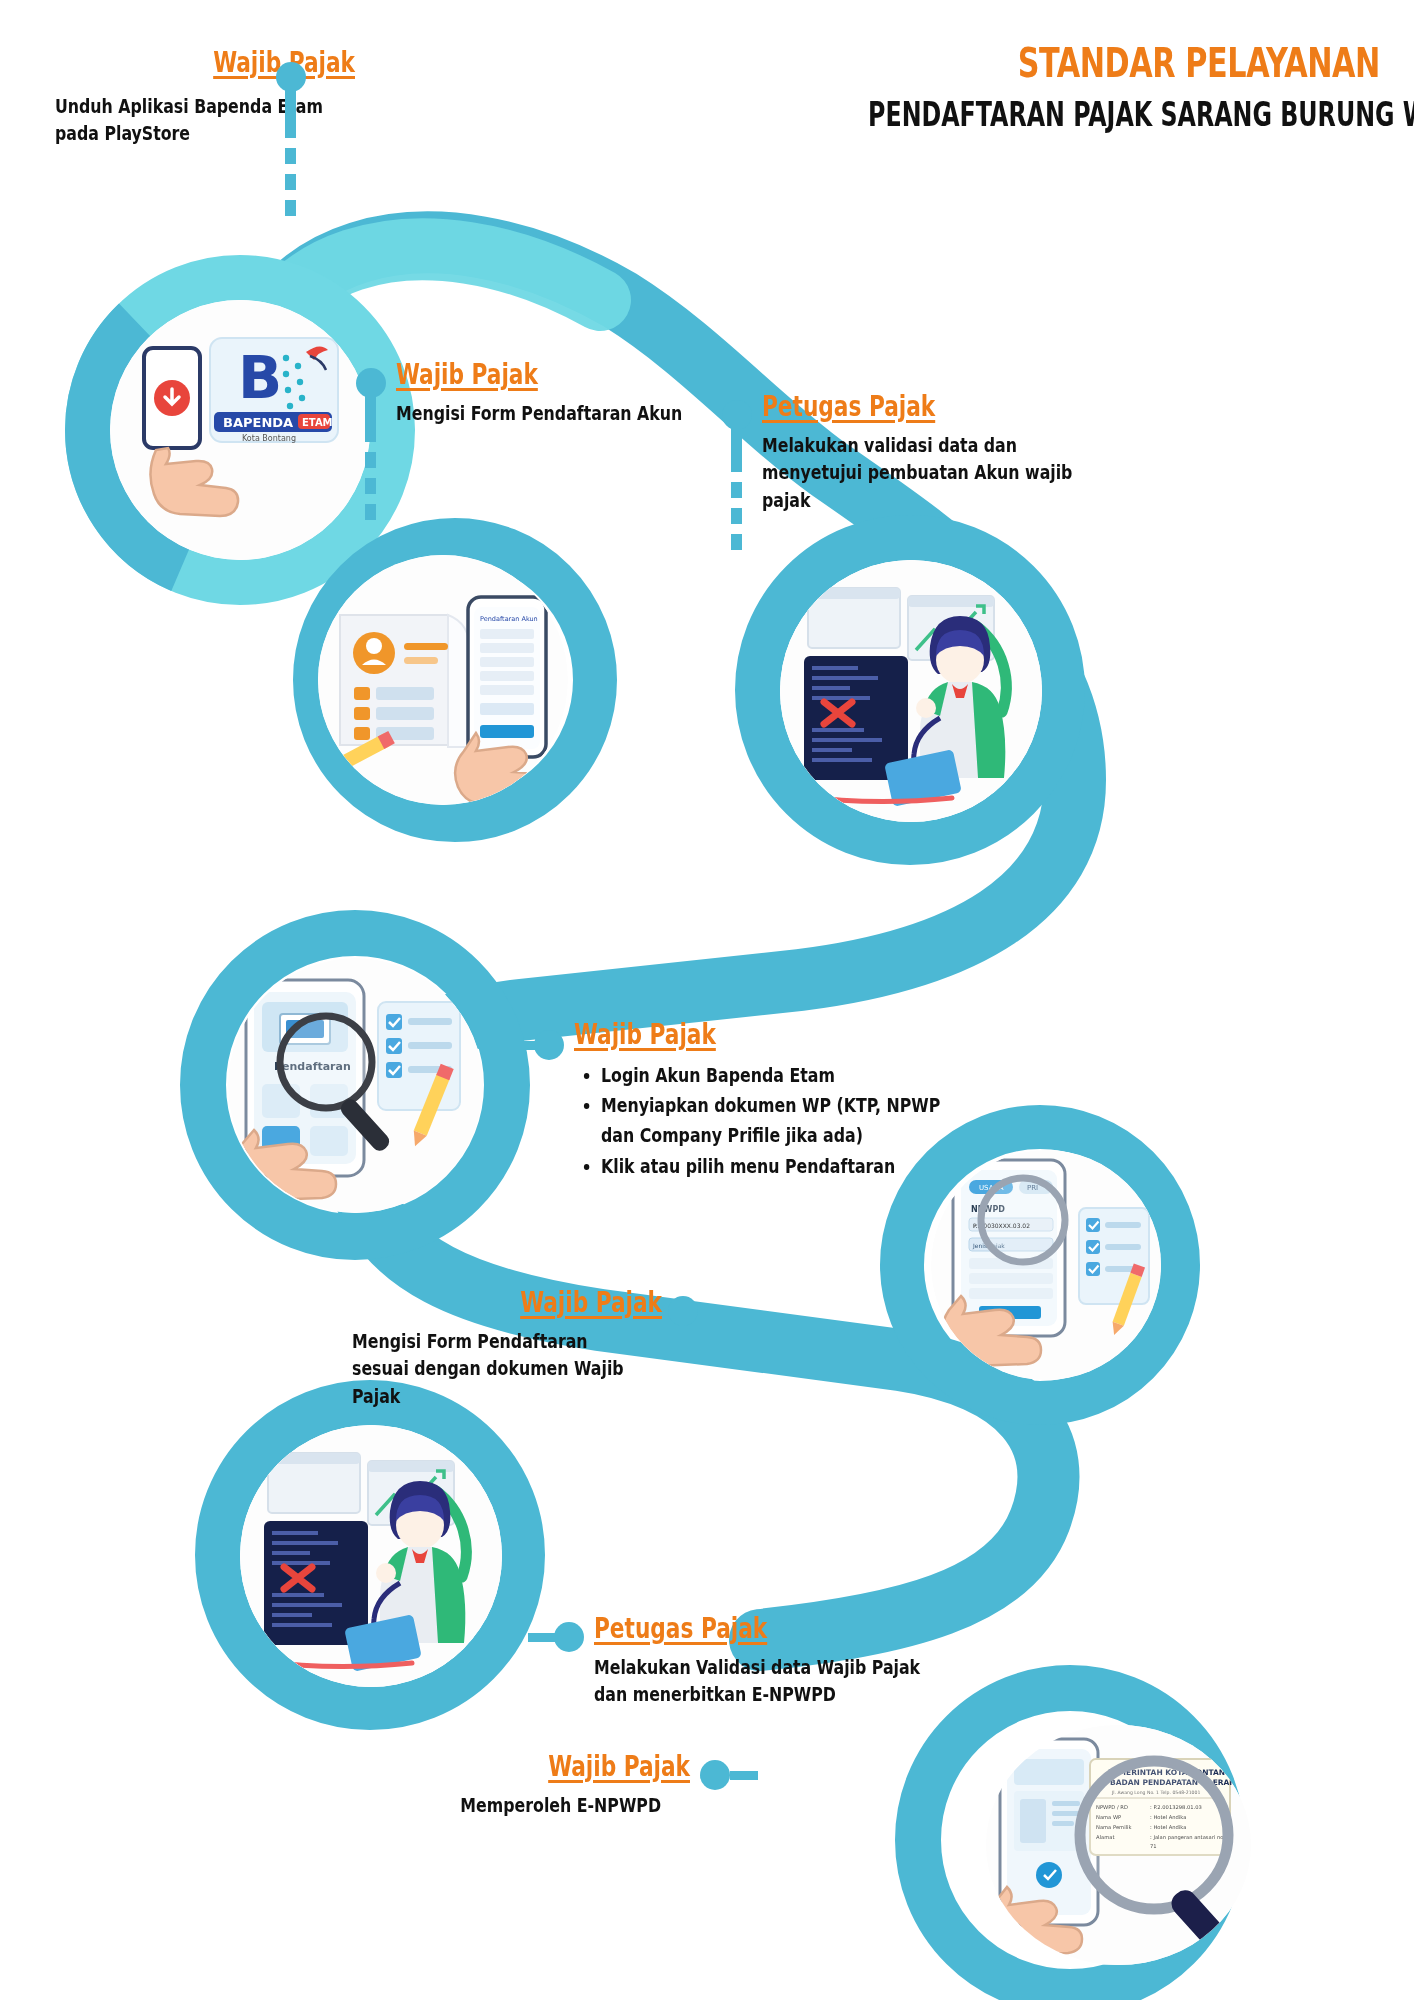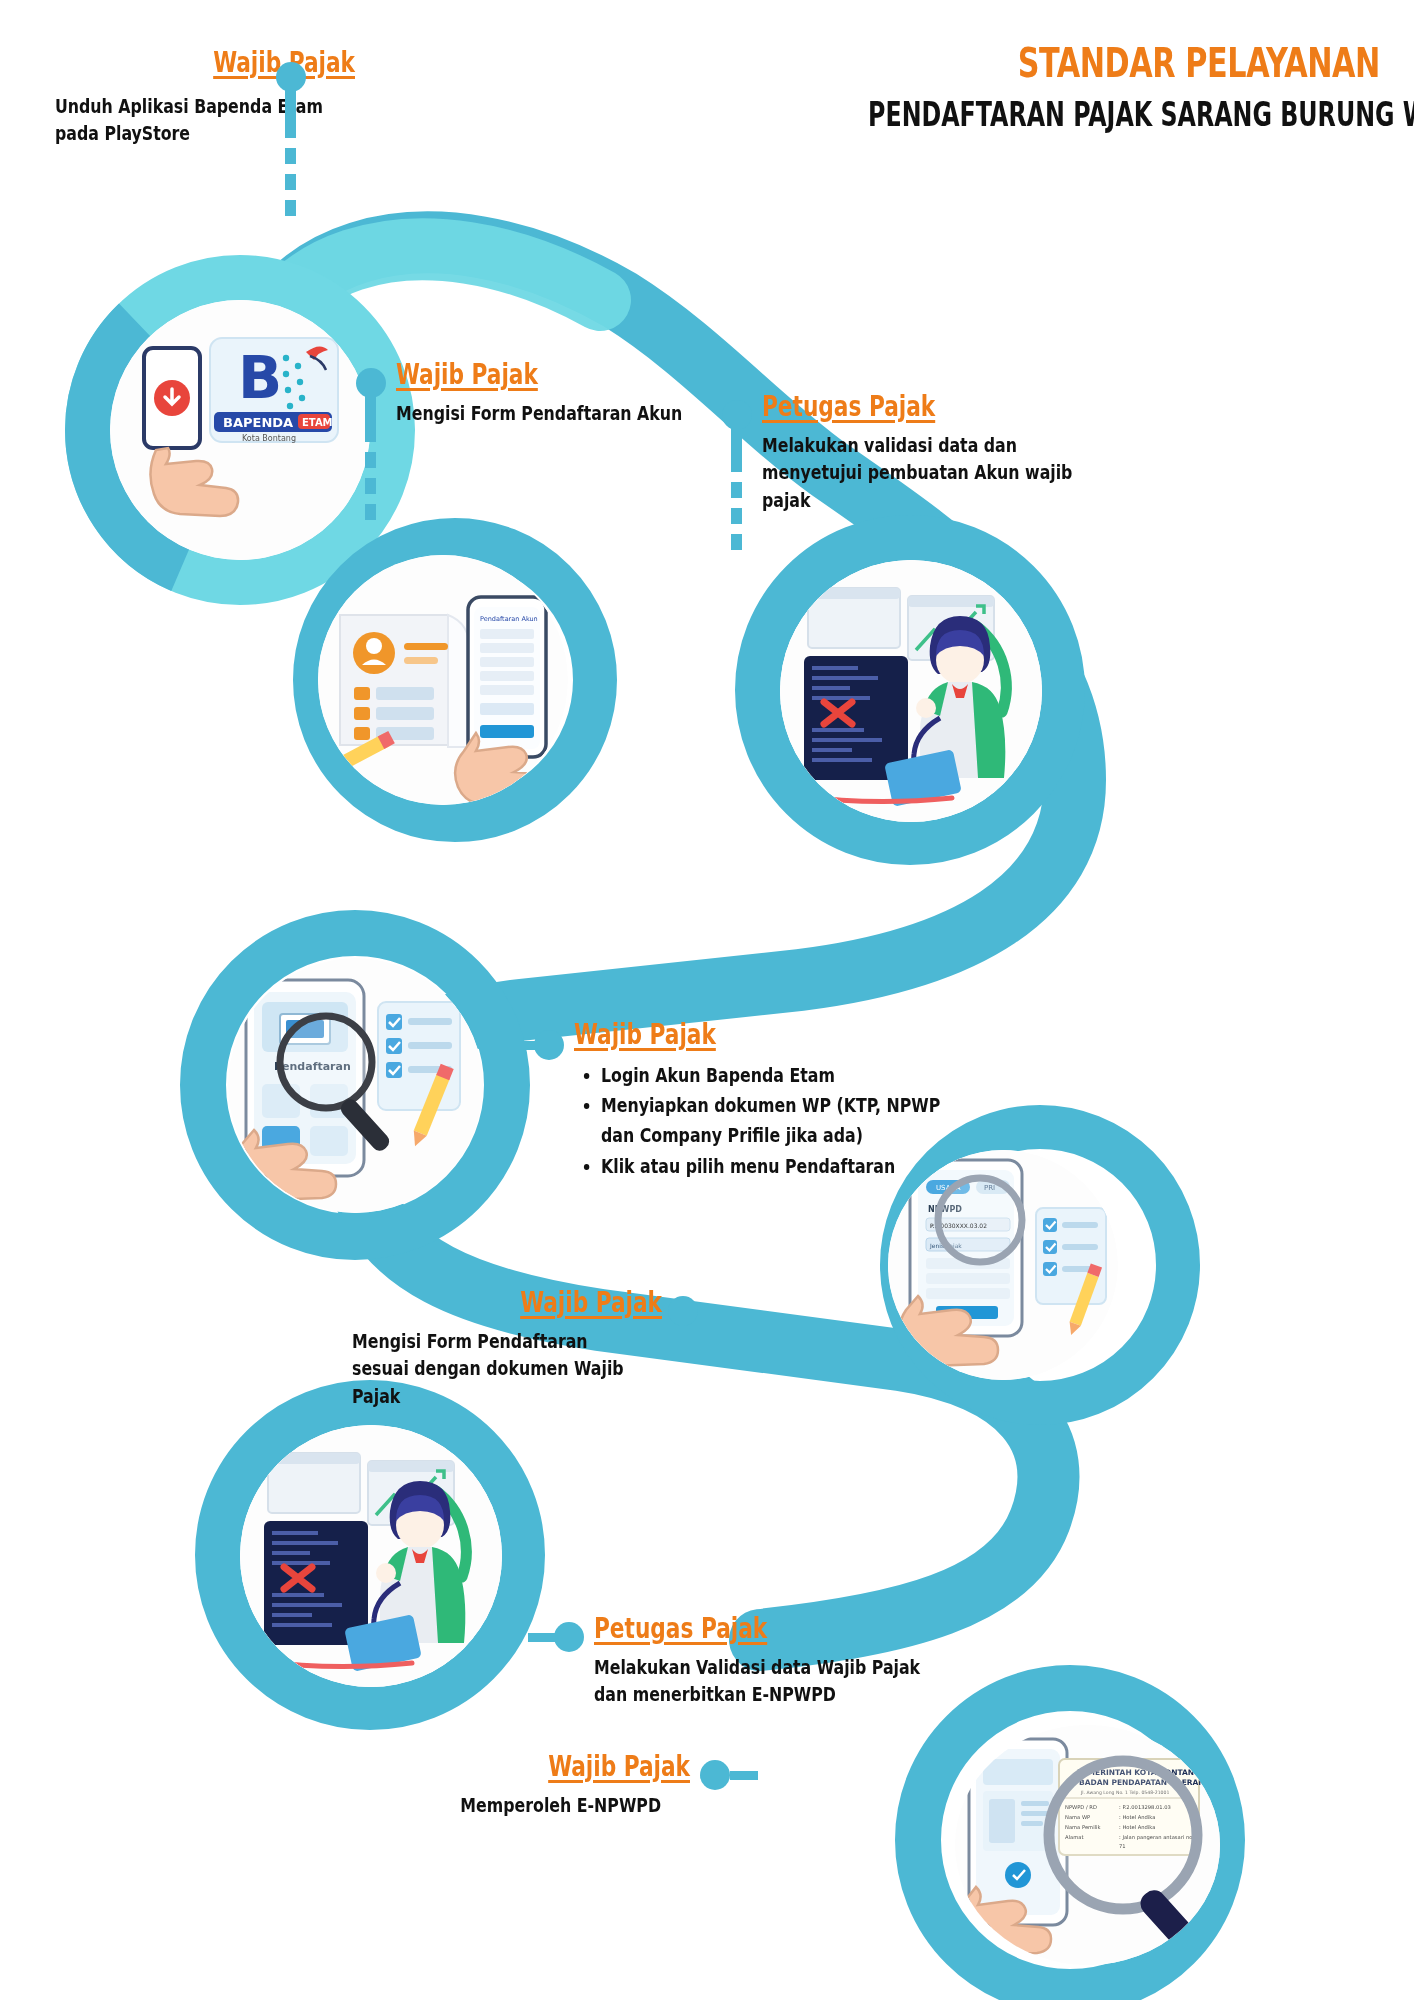--- a/index.html
+++ b/index.html
@@ -379,21 +379,21 @@
     </div>
   </div>
 
   <div class="dot" style="left:668px; top:1296px;"></div>
   <div class="stem-h" style="left:698px; top:1307px; width:28px;"></div>
   <div class="step-text" style="left:352px; top:1288px; width:310px;">
     <div class="role right">Wajib Pajak</div>
     <div class="desc left">Mengisi Form Pendaftaran sesuai dengan dokumen Wajib Pajak</div>
   </div>
 
-  <div class="node" style="left:888px; top:1150px; width:230px; height:230px;">
+  <div class="node" style="left:931px; top:1150px; width:230px; height:230px;">
     <div class="inner">
       <svg class="ill" viewBox="0 0 230 230" xmlns="http://www.w3.org/2000/svg">
 
         <rect x="22" y="10" width="112" height="176" rx="14" fill="#fff" stroke="#7b8a9e" stroke-width="3"></rect>
         <rect x="30" y="20" width="96" height="156" rx="9" fill="#f3f9fd"></rect>
         <g>
           <rect x="38" y="30" width="44" height="14" rx="7" fill="#4aa8e0"></rect>
           <text x="48" y="40" font-family="DejaVu Sans, sans-serif" font-size="7" fill="#fff">USAHA</text>
           <rect x="88" y="30" width="34" height="14" rx="7" fill="#cfe4f2"></rect>
           <text x="96" y="40" font-family="DejaVu Sans, sans-serif" font-size="7" fill="#35577a">PRI</text>
@@ -480,21 +480,21 @@
     </div>
   </div>
 
   <div class="dot" style="left:700px; top:1760px;"></div>
   <div class="stem-h" style="left:730px; top:1771px; width:28px;"></div>
   <div class="step-text" style="left:400px; top:1752px; width:290px;">
     <div class="role right">Wajib Pajak</div>
     <div class="desc left" style="text-align:right;">Memperoleh  E-NPWPD</div>
   </div>
 
-  <div class="node" style="left:955px; top:1725px; width:265px; height:240px;">
+  <div class="node" style="left:986px; top:1725px; width:265px; height:240px;">
     <div class="inner" style="border-radius:0;">
       <svg class="ill" viewBox="0 0 265 240" xmlns="http://www.w3.org/2000/svg">
 
         <rect x="14" y="14" width="98" height="186" rx="14" fill="#fff" stroke="#7b8a9e" stroke-width="3"></rect>
         <rect x="21" y="24" width="84" height="166" rx="9" fill="#f0f7fc"></rect>
         <rect x="28" y="34" width="70" height="26" rx="4" fill="#d8eaf6"></rect>
         <rect x="28" y="66" width="70" height="60" rx="4" fill="#e8f3fa"></rect>
         <rect x="34" y="74" width="26" height="44" rx="3" fill="#cfe3f2"></rect>
         <g fill="#bcd9ec">
           <rect x="66" y="76" width="28" height="5" rx="2"></rect>

